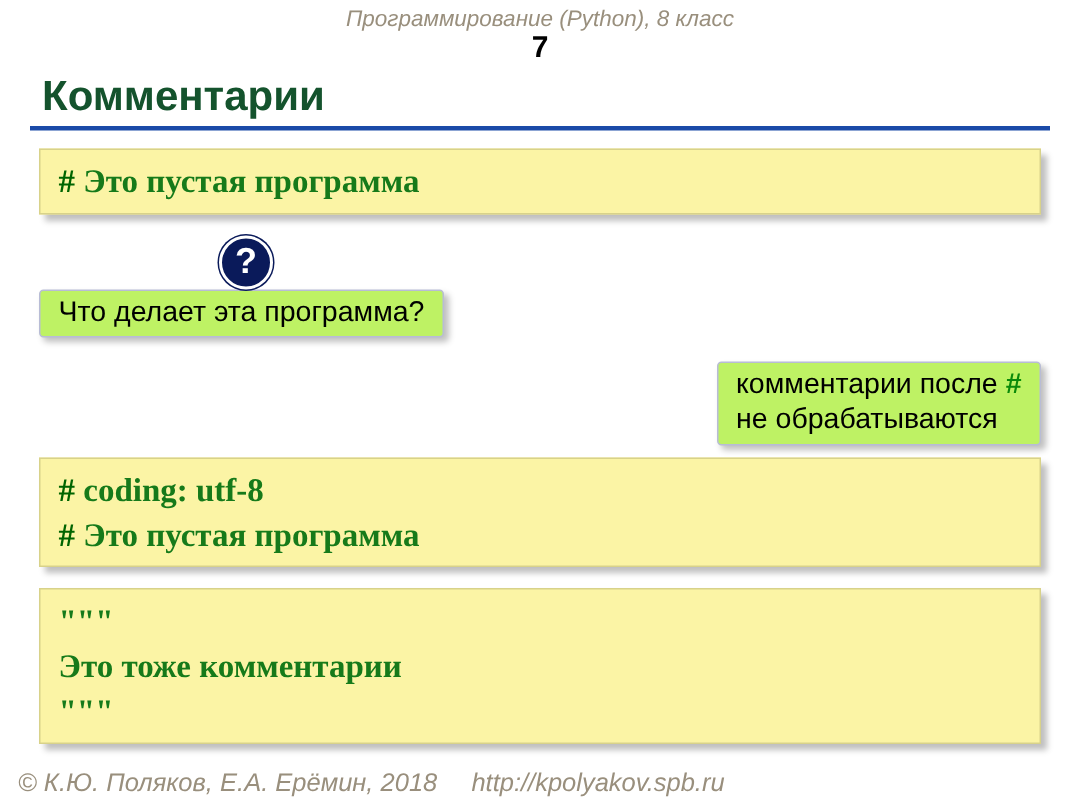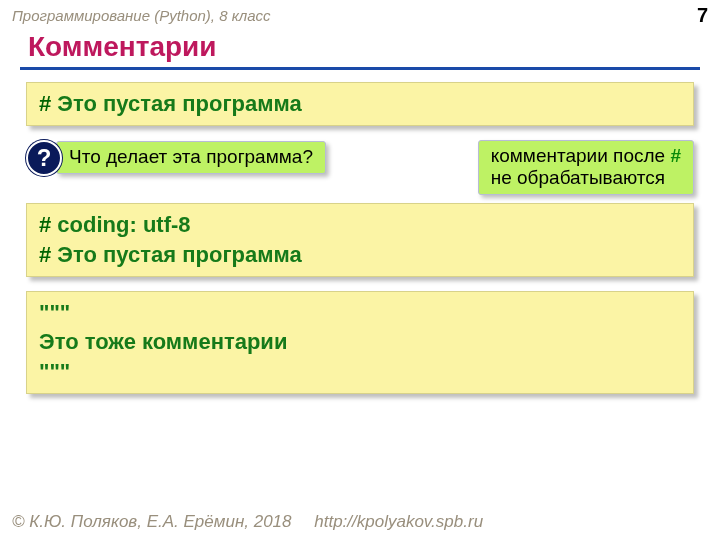--- a/index.html
+++ b/index.html
@@ -1,15 +1,15 @@
 <!DOCTYPE html>
 <html><head>
 <meta charset="utf-8">
 <style>
-  * { box-sizing: border-box; margin: 0; padding: 0; }
+  * { box-sizing: border-box; margin: 0; padding: 0; flex-direction: column; }
   html, body { width: 720px; height: 540px; }
   body {
     font-family: Arial, Helvetica, sans-serif;
     background: #fff;
     position: relative;
   }
   .header-bar {
     display: flex;
     justify-content: space-between;
     align-items: center;
@@ -20,38 +20,38 @@
   }
   .page-num {
     font-weight: bold;
     font-size: 20px;
     color: #000;
     font-style: normal;
   }
   .title {
     font-size: 28px;
     font-weight: bold;
-    color: #be185d;
+    color: #14532d;
     padding: 2px 0 4px 28px;
   }
   .title-underline {
     height: 3px;
     background: #1a4aa8;
     margin: 0 20px 12px 20px;
   }
   .content {
     padding: 0 26px;
   }
   .code-box {
     background: #fbf4a5;
     border: 1px solid #d8d28a;
     box-shadow: 4px 4px 4px rgba(0,0,0,0.25);
     padding: 6px 12px;
     margin-bottom: 14px;
-    font-family: Liberation Sans, sans-serif;
+    font-family: Liberation Serif, serif;
     font-size: 22px;
     font-weight: bold;
     line-height: 1.35;
   }
   .hash { color: #006400; }
   .comment-text { color: #167a1a; font-weight: bold; }
   .callouts-row {
     display: flex;
     align-items: flex-start;
     gap: 16px;

